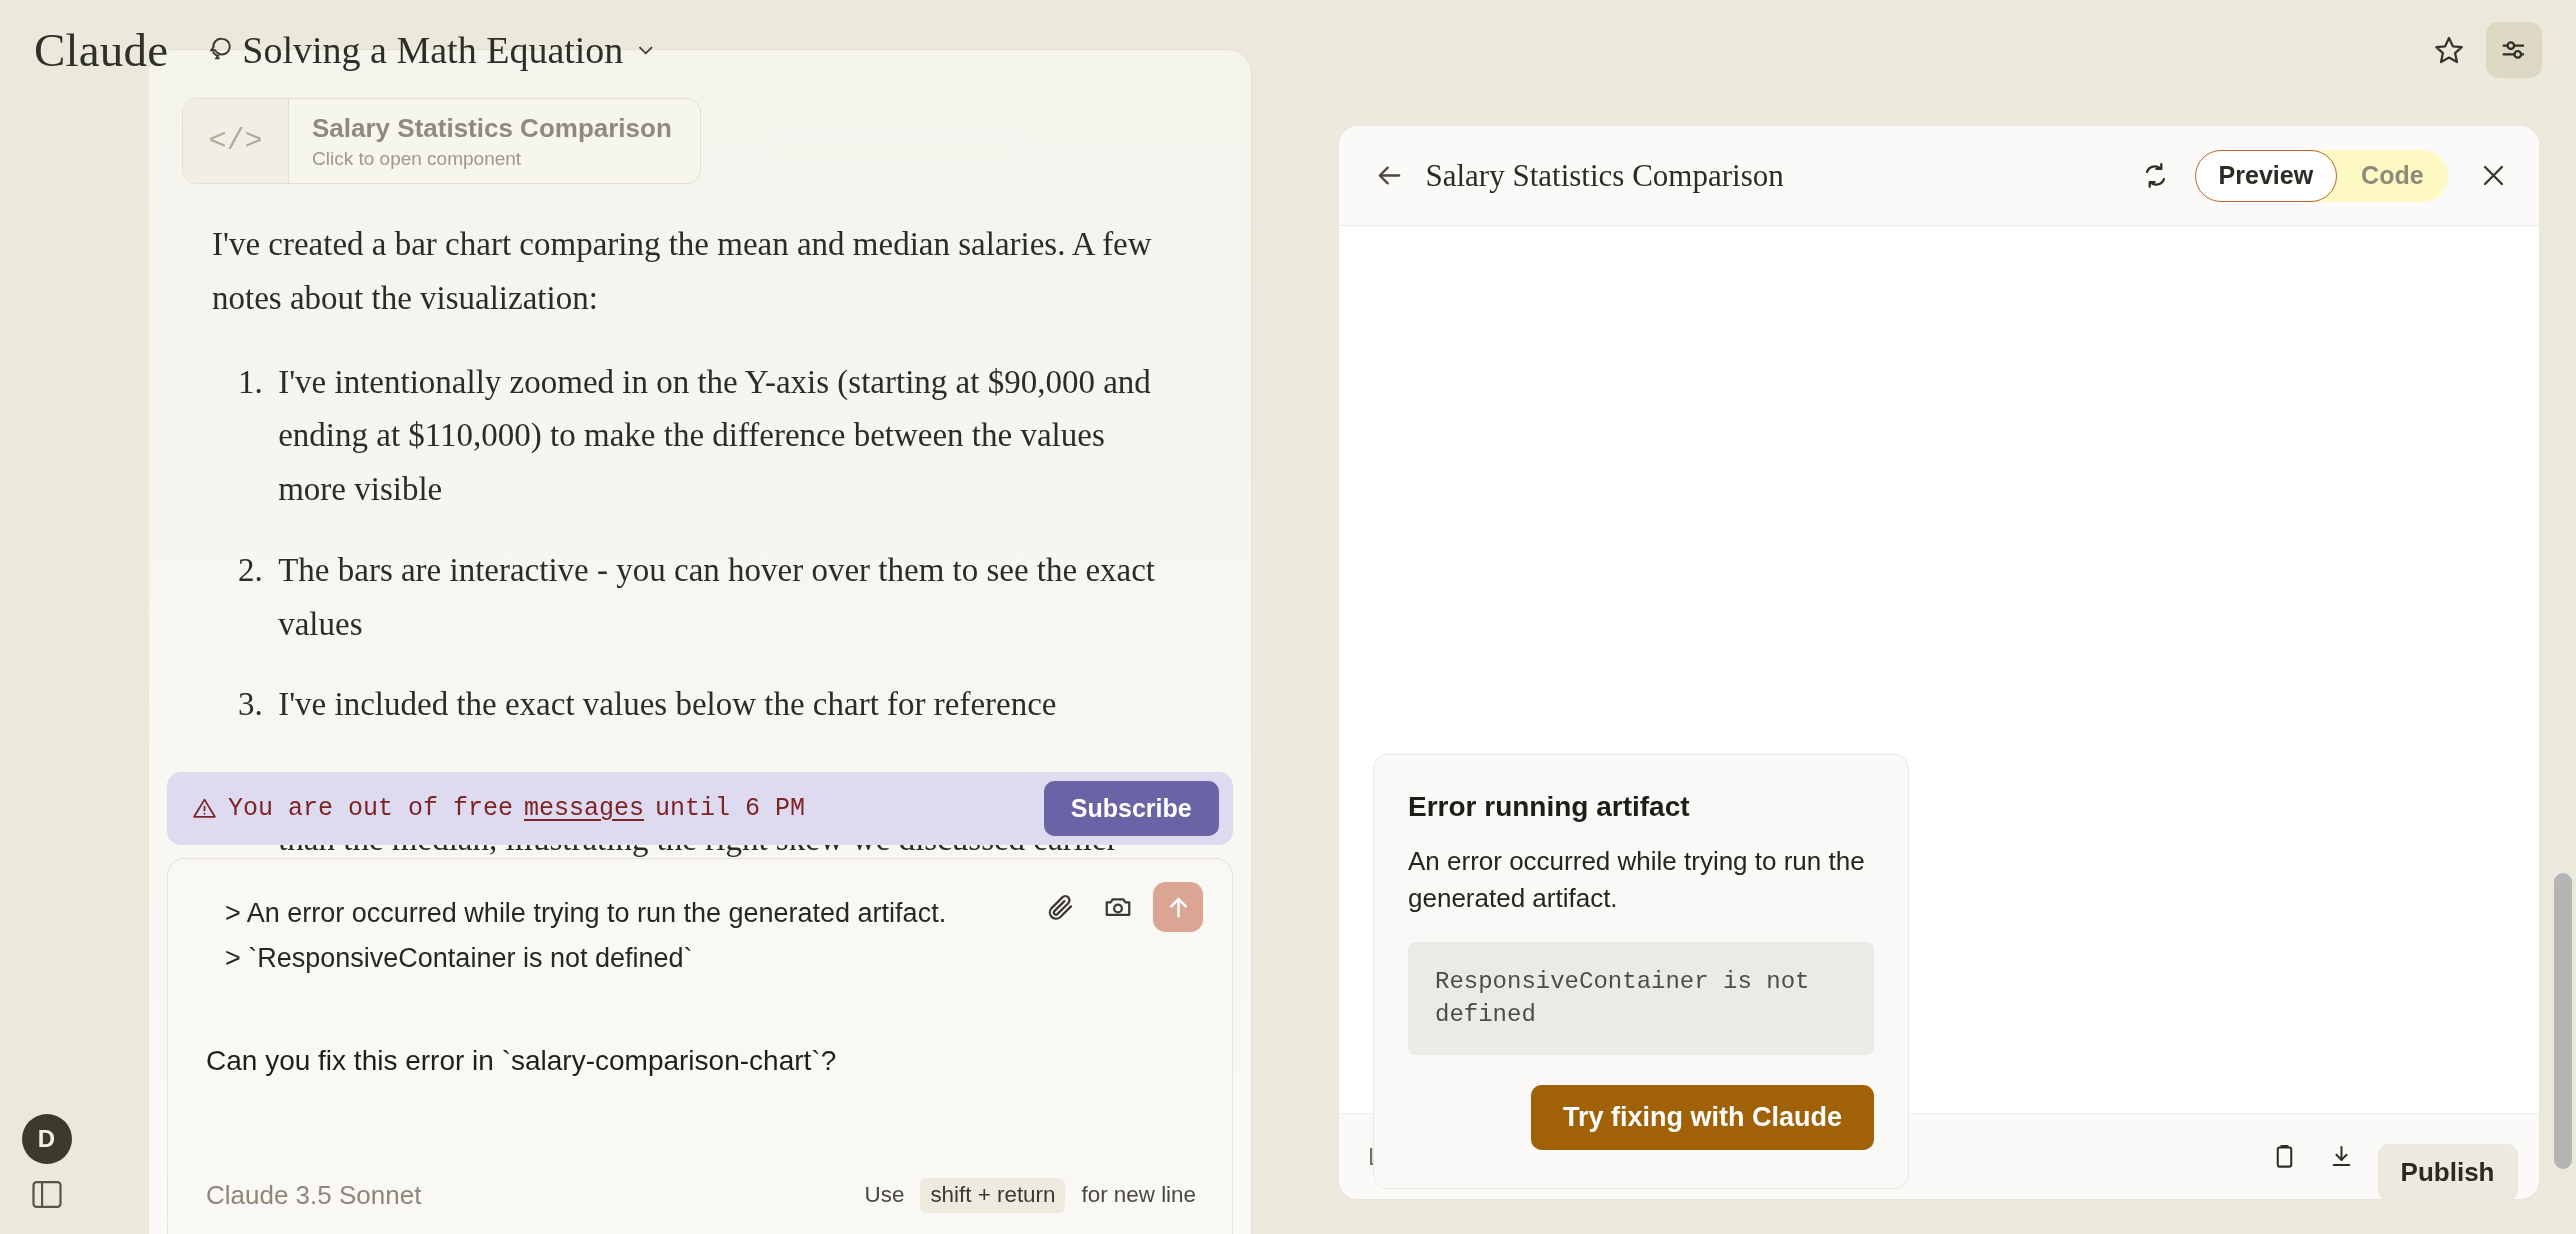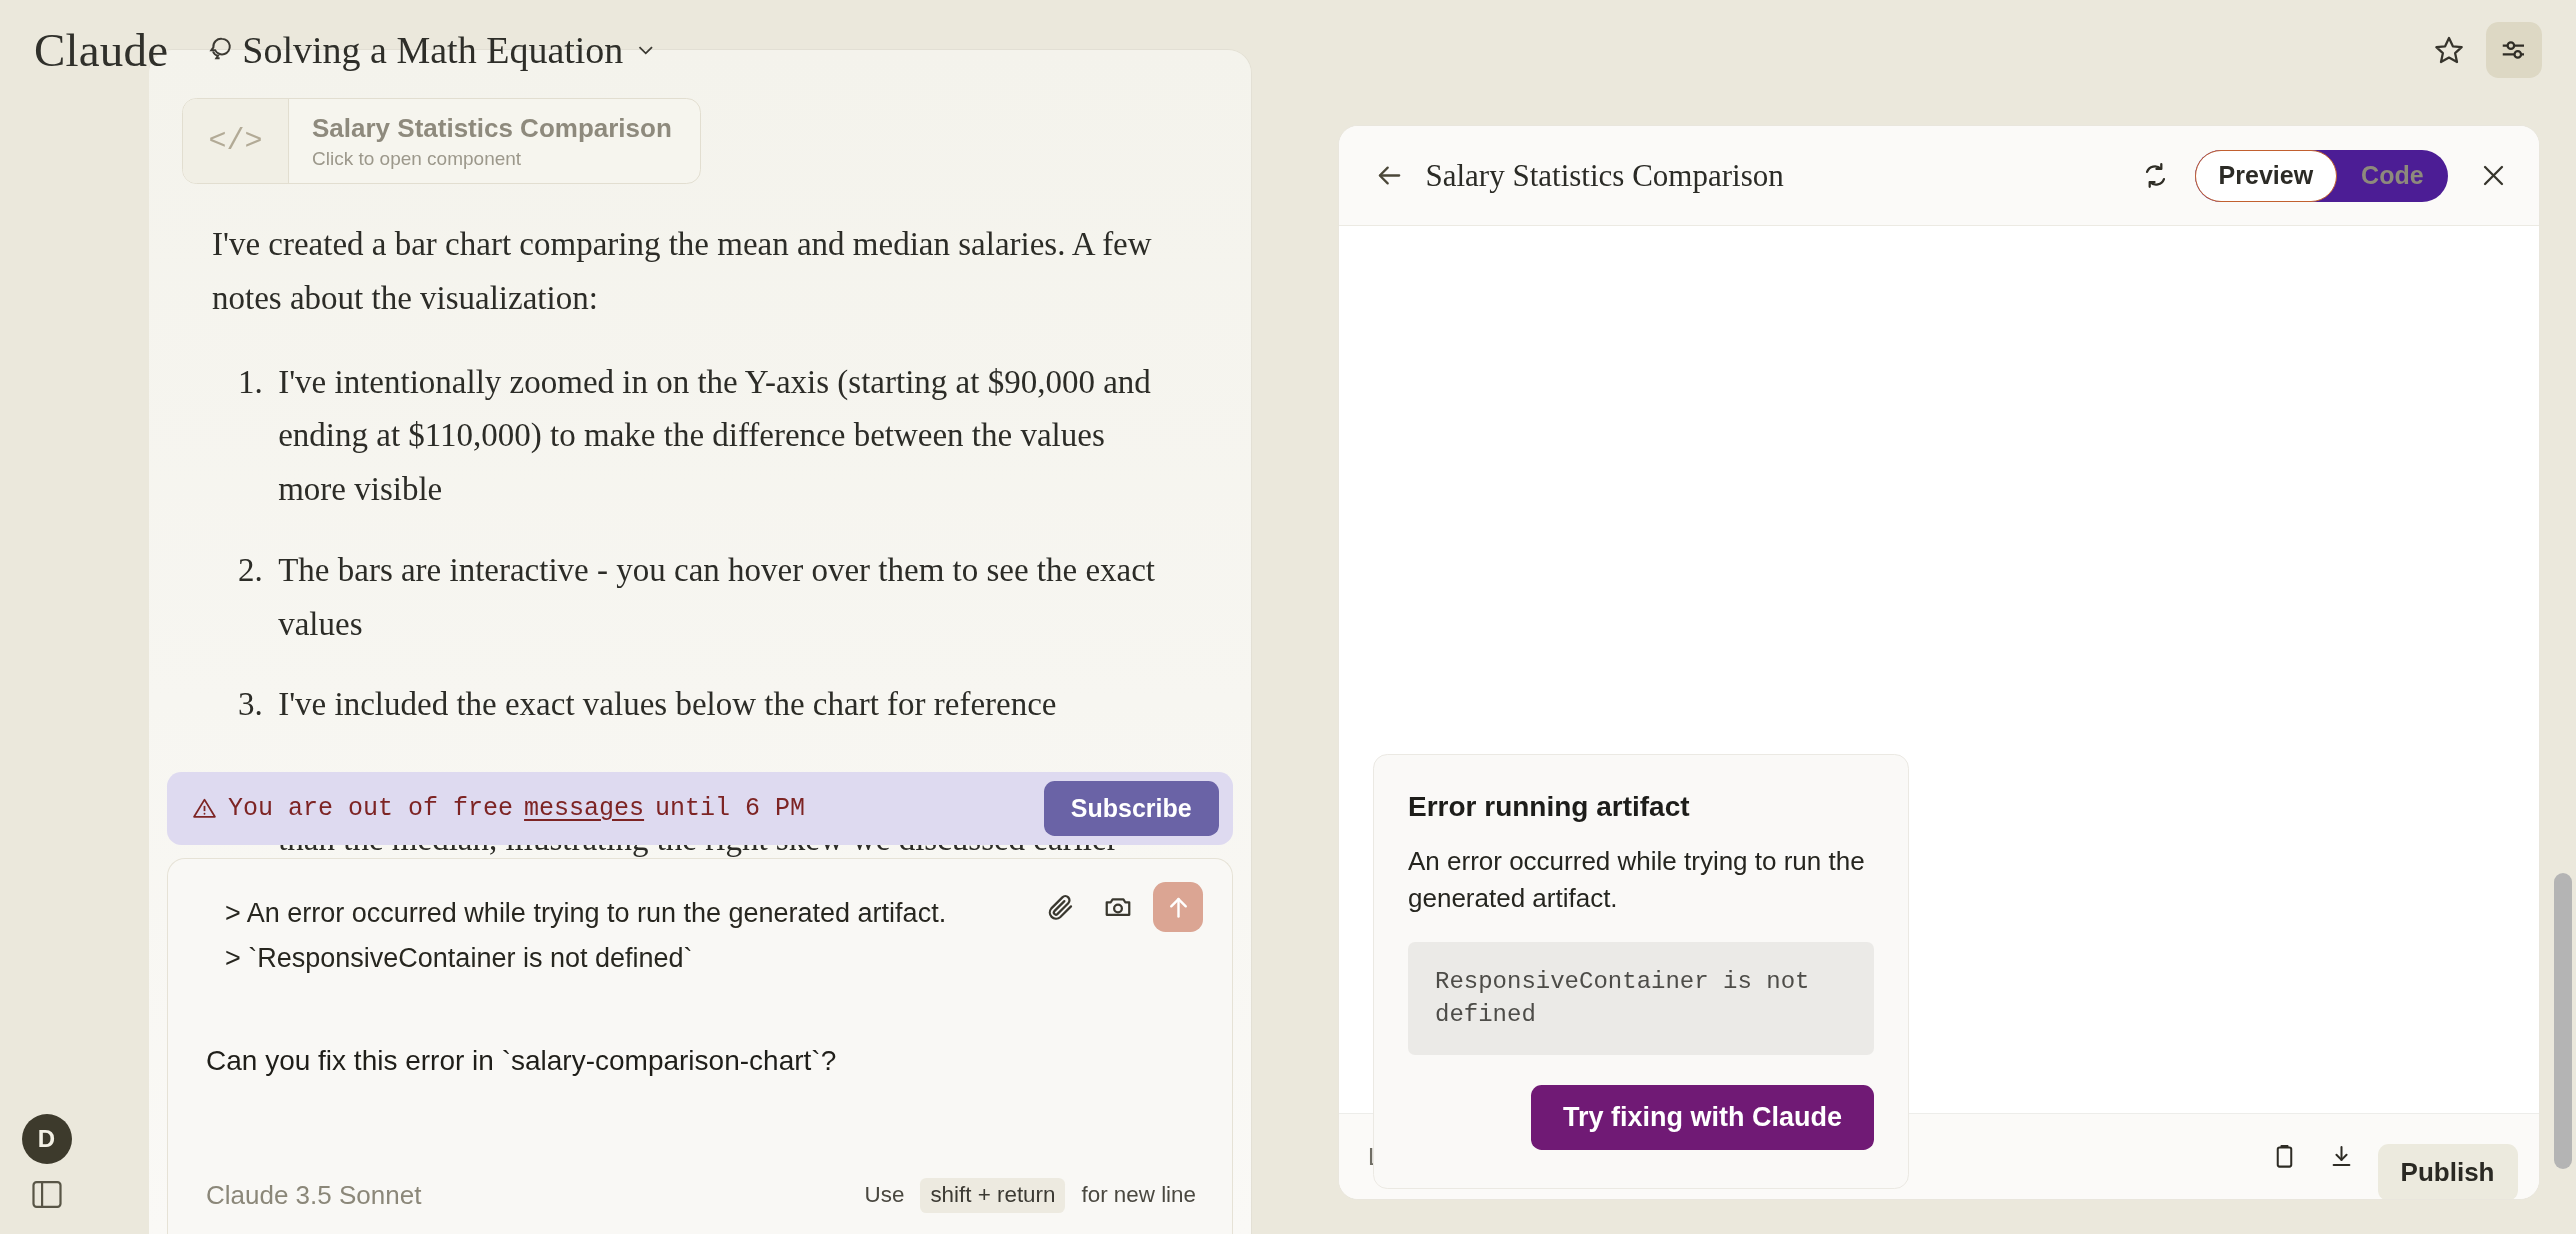--- a/index.html
+++ b/index.html
@@ -251,21 +251,21 @@
     margin-left: auto;
     display: flex; align-items: center; gap: 18px;
   }
   .refresh-btn {
     width: 43px;height: 43px;
     display:flex;align-items:center;justify-content:center;
     background:none;border:none;cursor:pointer;
   }
   .seg {
     display: flex; align-items: center;
-    background: #4c1d95;
+    background: #fef9c3;
     border-radius: 895px;
     height: 52px;
     padding: 0;
   }
   .seg-item {
     font-size: 25px; font-weight: 600;
     color: #8e8a7c;
     padding: 0 23px;
     height: 52px;
     display: flex; align-items: center;
@@ -309,21 +309,21 @@
     padding: 23px 27px;
     font-family: "Liberation Mono", monospace;
     font-size: 24px;
     color: #4d4c48;
     line-height: 1.4;
   }
   .fix-btn {
     margin-top: 30px;
     margin-left: auto;
     display: block;
-    background: #701a75;
+    background: #a16207;
     color: #fff;
     border: none; border-radius: 10.7px;
     font-size: 27px; font-weight: bold;
     padding: 17px 32px;
     cursor: pointer;
     text-align: right;
   }
 
   .art-foot {
     flex: 0 0 86px;

